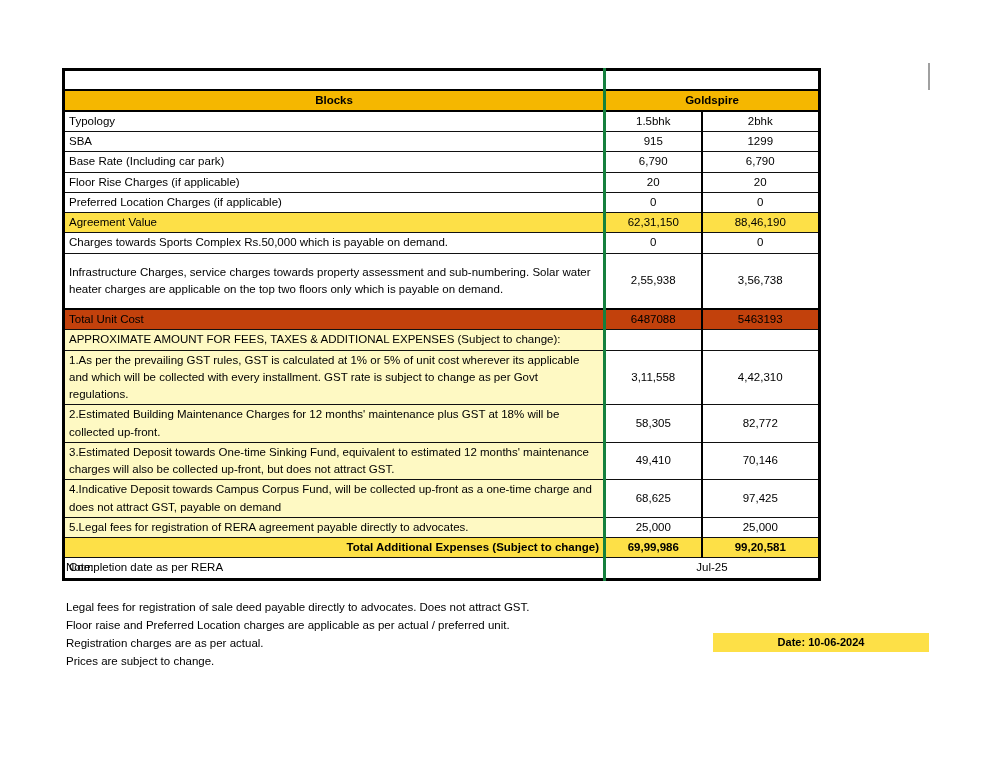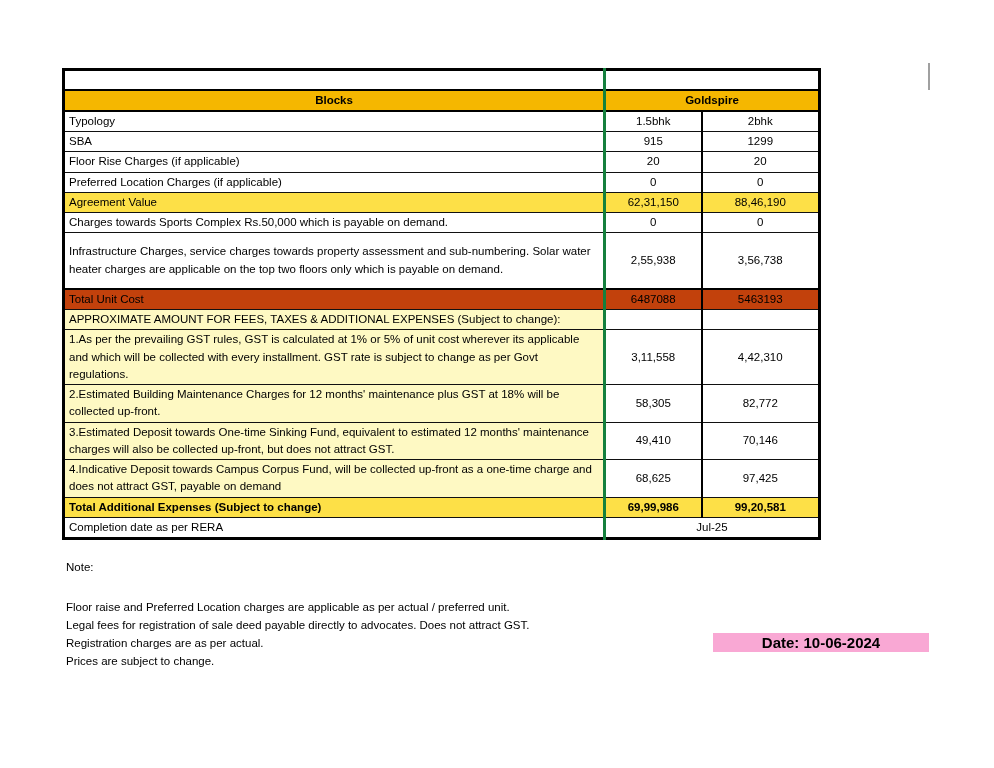--- a/index.html
+++ b/index.html
@@ -44,38 +44,38 @@
   .sheet-table td.divM { border-left: 2px solid #000000; }
   tr.orange-row td {
     background: #F5B700;
     font-weight: bold;
     text-align: center;
     border-top: 2px solid #000;
     border-bottom: 2px solid #000;
   }
   tr.green-row td { background: #fde047; }
   tr.blue-row td  { background: #c2410c; border-top: 2px solid #000; }
-  tr.bold-row td  { font-weight: bold; }
+  tr.bold-row td  { font-weight: bold; text-align: right; }
   td.gray-lbl { background: #fef9c3; }
   .notes {
     position: absolute;
     left: 66px;
     top: 558px;
     font-size: 11.5px;
     line-height: 18px;
   }
   .notes .note-title { margin-bottom: 22px; }
   .date-box {
     position: absolute;
     left: 713px;
     top: 633px;
     width: 216px;
     height: 19px;
-    background: #f9a8d4;
-    font-size: 15px;
+    background: #fde047;
+    font-size: 11px;
     font-weight: bold;
     text-align: center;
     line-height: 19px;
   }
   .edge-artifact {
     position: absolute;
     left: 928px;
     top: 63px;
     width: 2px;
     height: 27px;
@@ -106,20 +106,25 @@
         <td>Typology</td>
         <td class="val divL">1.5bhk</td>
         <td class="val divM">2bhk</td>
       </tr>
       <tr style="height:18px">
         <td>SBA</td>
         <td class="val divL">915</td>
         <td class="val divM">1299</td>
       </tr>
       <tr style="height:18px">
+        <td>Base Rate (Including car park)</td>
+        <td class="val divL">6,790</td>
+        <td class="val divM">6,790</td>
+      </tr>
+      <tr style="height:18px">
         <td>Floor Rise Charges (if applicable)</td>
         <td class="val divL">20</td>
         <td class="val divM">20</td>
       </tr>
       <tr style="height:18px">
         <td>Preferred Location Charges (if applicable)</td>
         <td class="val divL">0</td>
         <td class="val divM">0</td>
       </tr>
       <tr class="green-row" style="height:18px">
@@ -160,36 +165,41 @@
       <tr style="height:36px">
         <td class="gray-lbl">3.Estimated Deposit towards One-time Sinking Fund, equivalent to estimated 12 months' maintenance charges will also be collected up-front, but does not attract GST.</td>
         <td class="val divL">49,410</td>
         <td class="val divM">70,146</td>
       </tr>
       <tr style="height:36px">
         <td class="gray-lbl">4.Indicative Deposit towards Campus Corpus Fund, will be collected up-front as a one-time charge and does not attract GST, payable on demand</td>
         <td class="val divL">68,625</td>
         <td class="val divM">97,425</td>
       </tr>
+      <tr style="height:18px">
+        <td class="gray-lbl">5.Legal fees for registration of RERA agreement payable directly to advocates.</td>
+        <td class="val divL">25,000</td>
+        <td class="val divM">25,000</td>
+      </tr>
       <tr class="green-row bold-row" style="height:19px">
         <td>Total Additional Expenses (Subject to change)</td>
         <td class="val divL">69,99,986</td>
         <td class="val divM">99,20,581</td>
       </tr>
       <tr style="height:18px">
         <td>Completion date as per RERA</td>
         <td class="val divL" colspan="2">Jul-25</td>
       </tr>
     </tbody>
   </table>
 
   <div class="notes">
     <div class="note-title">Note:</div>
+    <div>Legal fees for registration of sale deed payable directly to advocates.  Does not attract GST.</div>
     <div>Floor raise and Preferred Location charges are applicable as per actual / preferred unit.</div>
-    <div>Legal fees for registration of sale deed payable directly to advocates.  Does not attract GST.</div>
     <div>Registration charges are as per actual.</div>
     <div>Prices are subject to change.</div>
   </div>
 
   <div class="date-box">Date: 10-06-2024</div>
 
   <div class="edge-artifact"></div>
 
 </div>
 

